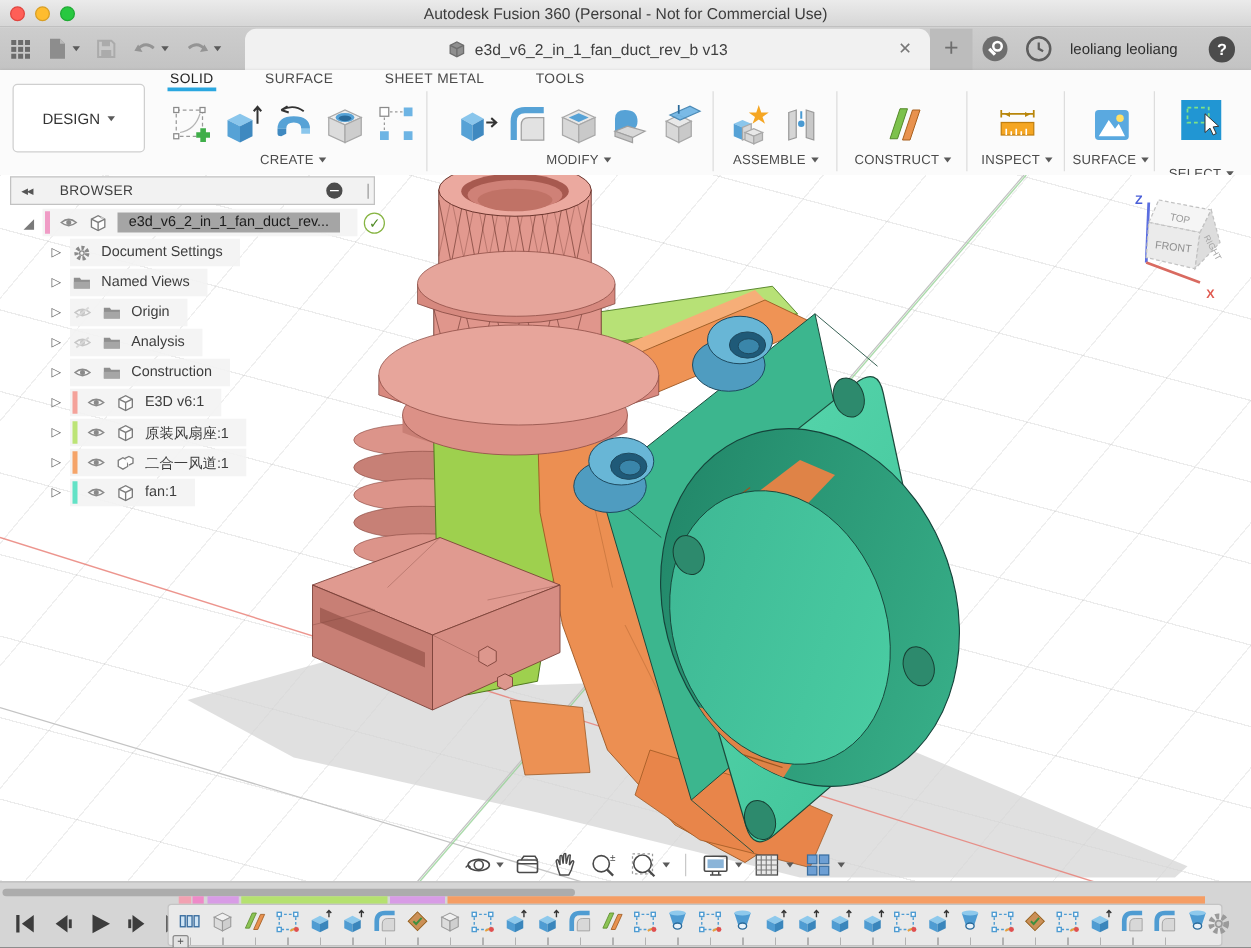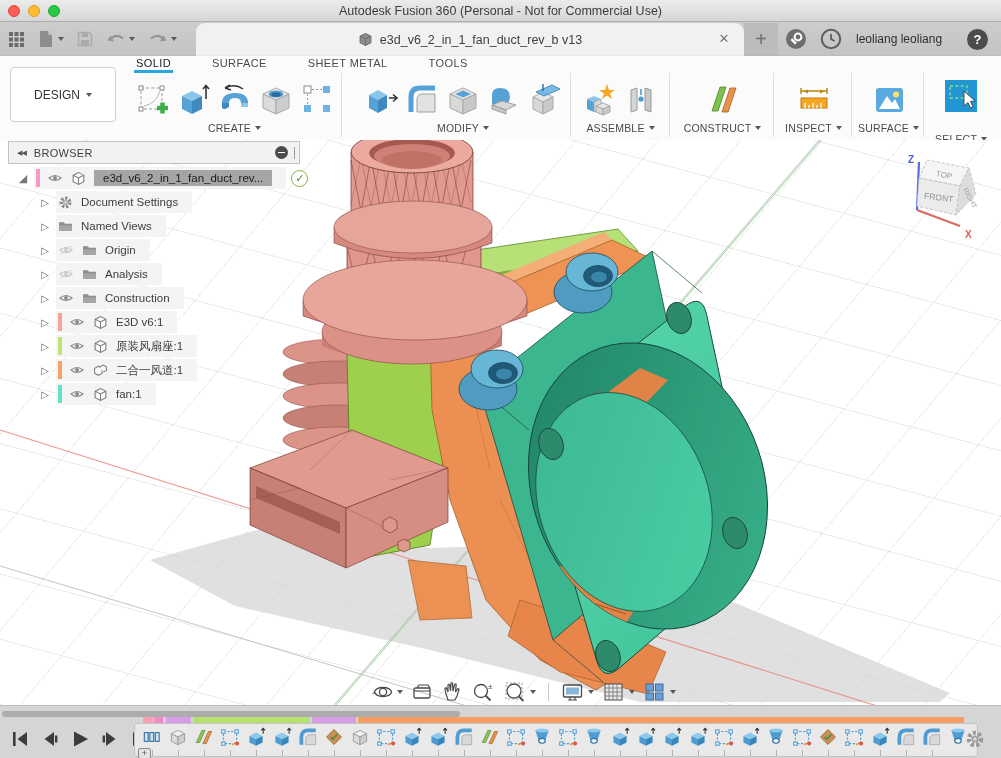--- a/index.html
+++ b/index.html
@@ -54,21 +54,21 @@
 
   
   .viewport{position:absolute;left:0;top:140px;width:1001px;height:565px;background:
     repeating-linear-gradient(15deg, rgba(110,110,110,.13) 0 1px, transparent 1px 63px),
     repeating-linear-gradient(130deg, rgba(110,110,110,.11) 0 1px, transparent 1px 63px),
     #ffffff;}
   .scene{position:absolute;left:0;top:0;width:1001px;height:565px;pointer-events:none;}
 
   
   .browserhdr{position:absolute;left:8px;top:1px;width:292px;height:23px;background:#f2f2f2;
-    border:1px solid #c2c2c2;display:flex;align-items:center;font-size:11px;color:#3f3f3f;letter-spacing:.3px;}
+    border:1px solid #c2c2c2;display:flex;align-items:center;font-size:11px;color:#3f3f3f;letter-spacing:.3px;gap:14px;}
   .bh-coll{margin:0 8px 0 8px;color:#555;font-size:7px;letter-spacing:-1px;}
   .bh-title{flex:1;}
   .minuscirc{width:13px;height:13px;border-radius:50%;background:#4c4c4c;position:relative;margin-right:6px;}
   .minuscirc::after{content:"";position:absolute;left:3px;top:5.7px;width:7px;height:1.6px;background:#fff;}
   .grip{width:1px;height:12px;background:#9a9a9a;margin-right:4px;}
   .btree{position:absolute;left:8px;top:26px;}
   .brow{display:flex;align-items:center;height:24px;padding-left:30px;}
   .brow.root{padding-left:8px;}
   .tri{width:14px;font-size:10px;color:#666;margin-right:4px;flex:none;text-align:center;}
   .tri.root{font-size:11px;color:#7a7a7a;}

